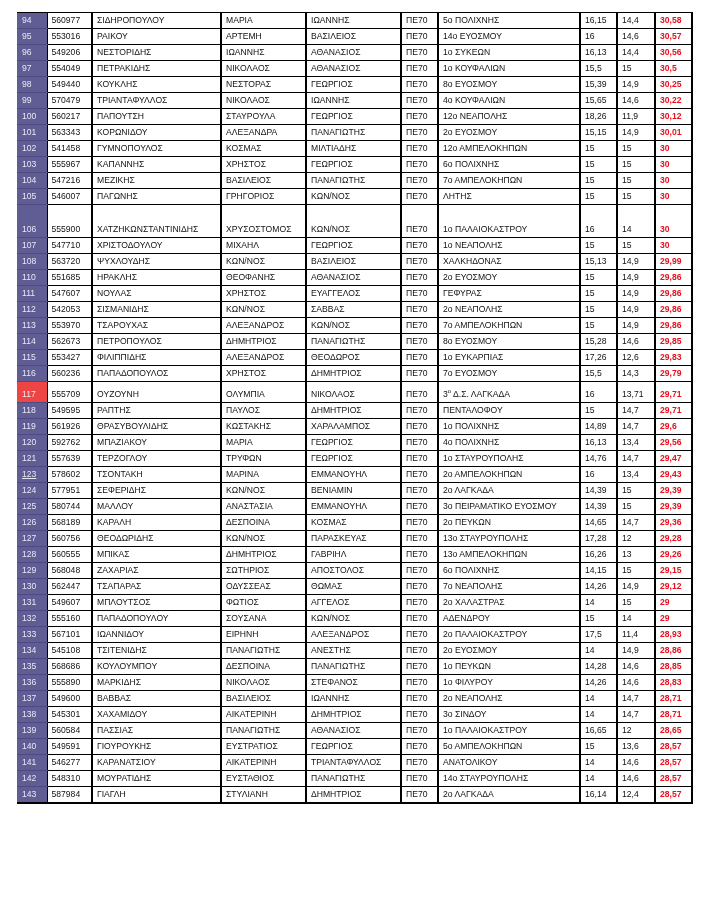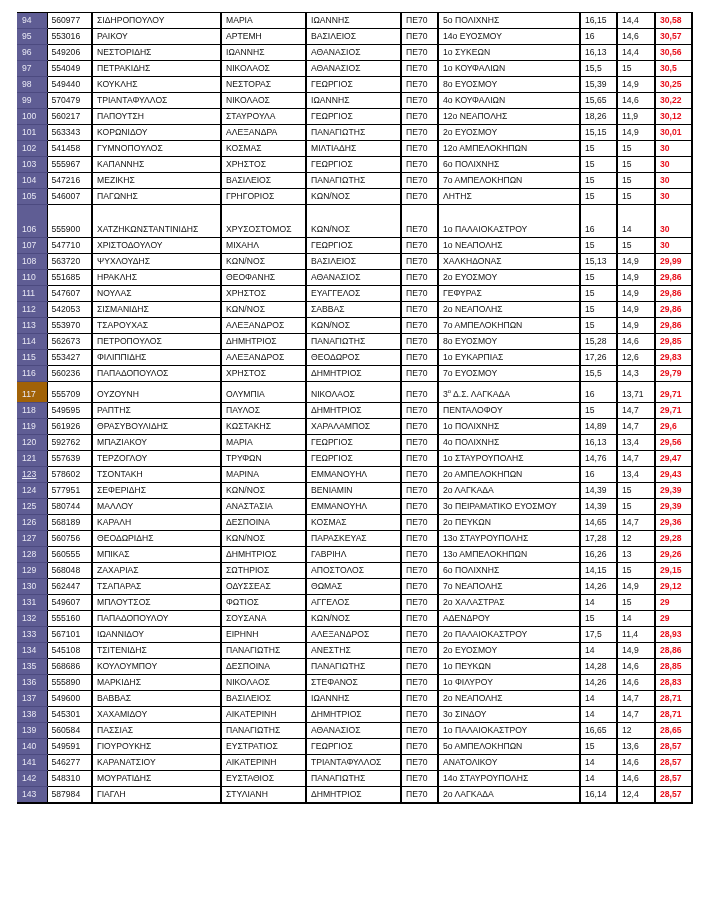--- a/index.html
+++ b/index.html
@@ -302,21 +302,21 @@
         <td>ΠΑΠΑΔΟΠΟΥΛΟΣ</td>
         <td>ΧΡΗΣΤΟΣ</td>
         <td>ΔΗΜΗΤΡΙΟΣ</td>
         <td>ΠΕ70</td>
         <td>7ο ΕΥΟΣΜΟΥ</td>
         <td>15,5</td>
         <td>14,3</td>
         <td class="total" style="color: rgb(232, 16, 28);">29,79</td>
       </tr>
       <tr class="mid">
-        <td class="idx" style="background: #a16207;">117</td>
+        <td class="idx" style="background: #ef4444;">117</td>
         <td class="code">555709</td>
         <td>ΟΥΖΟΥΝΗ</td>
         <td>ΟΛΥΜΠΙΑ</td>
         <td>ΝΙΚΟΛΑΟΣ</td>
         <td>ΠΕ70</td>
         <td><span>3</span><sup>ο</sup><span> Δ.Σ. ΛΑΓΚΑΔΑ</span></td>
         <td>16</td>
         <td>13,71</td>
         <td class="total" style="color: rgb(232, 16, 28);">29,71</td>
       </tr>

